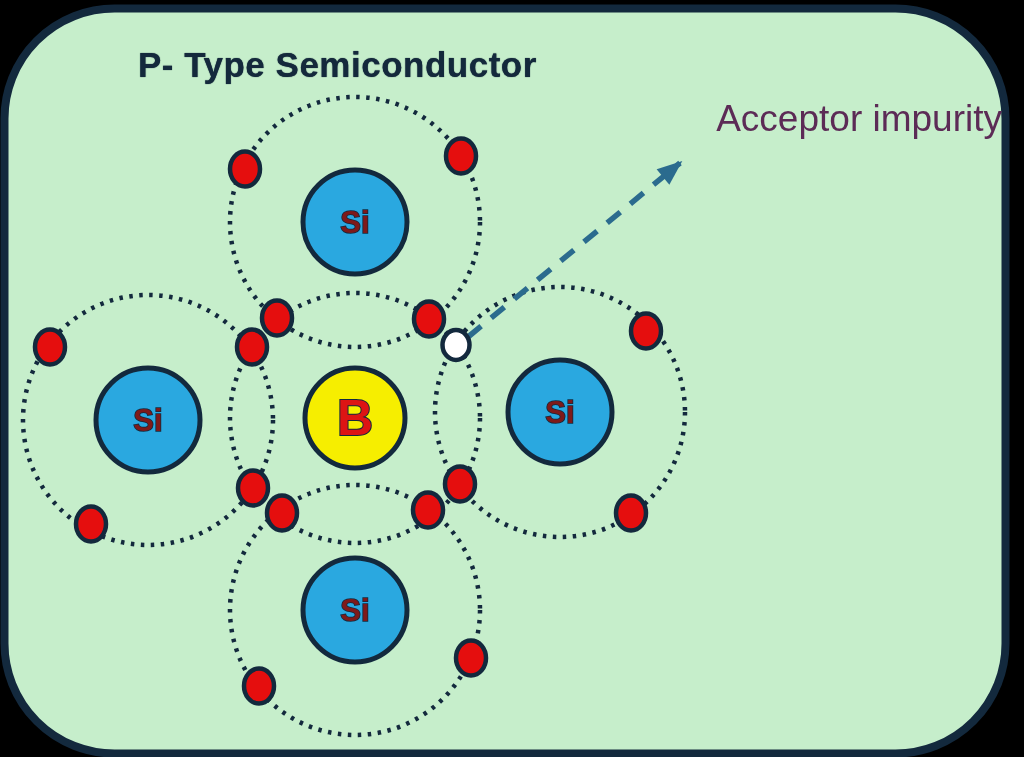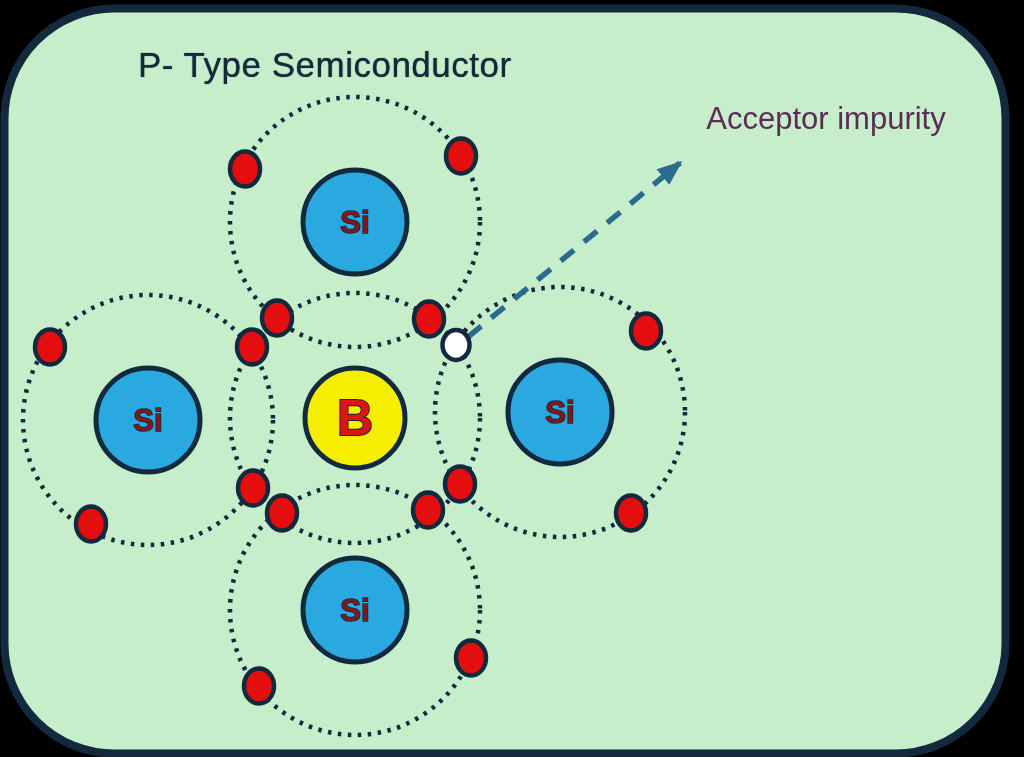--- a/index.html
+++ b/index.html
@@ -17,33 +17,33 @@
   #diagram {
     position: absolute;
     left: 0;
     top: 0;
   }
   .page-title {
     position: absolute;
     left: 138px;
     top: 45px;
     font-size: 35px;
-    font-weight: 400;
+    font-weight: 700;
     letter-spacing: 0.5px;
     color: #14293c;
     white-space: nowrap;
     text-shadow: 0 0 1px #0e2233;
   }
   .annotation {
     position: absolute;
     left: 650px;
     top: 96px;
     width: 352px;
-    text-align: center;
-    font-size: 31px;
+    text-align: right;
+    font-size: 37px;
     font-weight: 400;
     line-height: 45px;
     color: #5c2b56;
   }
   .annotation div { white-space: nowrap; }
 </style>
 </head>
 <body style="background: rgb(0, 0, 0);">
 
 <div id="stage">

